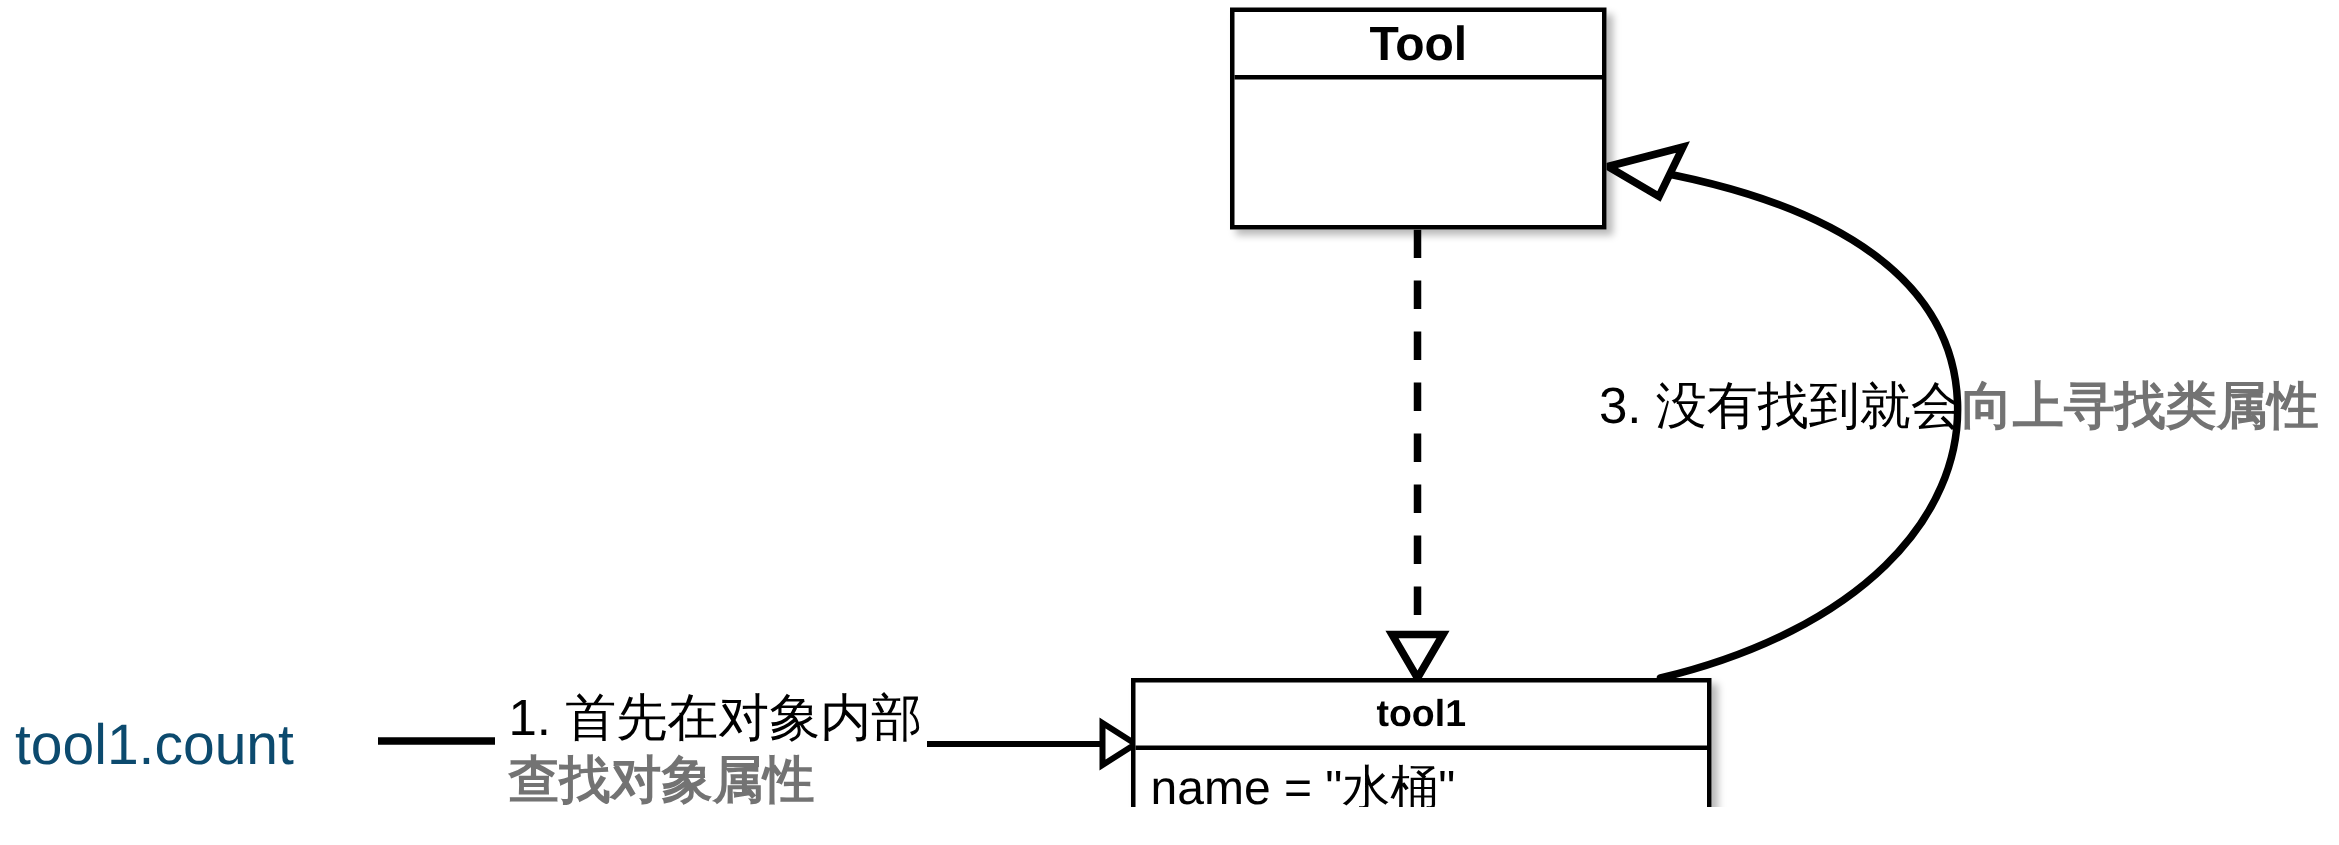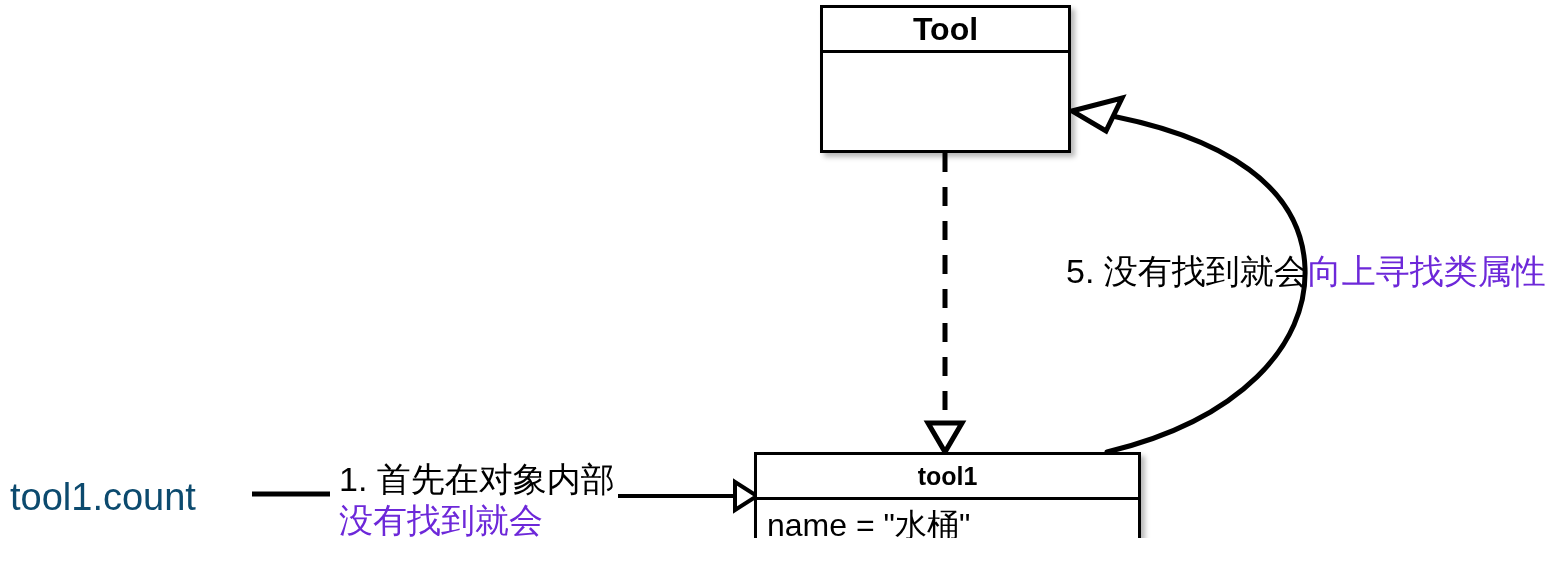--- a/index.html
+++ b/index.html
@@ -107,21 +107,22 @@
     width: 270px;
   }
   #step1-label .ln {
     display: block;
   }
   #step2-label {
     left: 1066px;
     top: 251px;
   }
   .red {
-    color: #6d28d9;
+    color: #737373;
+    font-weight: bold;
   }
 </style>
 </head>
 <body>
 
 <div id="canvas">
 
   <svg class="layer" viewBox="0 0 1559 563" xmlns="http://www.w3.org/2000/svg">
 
     <line x1="252" y1="494" x2="330" y2="494" stroke="#000000" stroke-width="5"></line>
@@ -147,20 +148,20 @@
     <div class="uml-title">tool1</div>
     <div class="uml-body">
       <div class="uml-attr">name = "水桶"</div>
     </div>
   </div>
 
   <div class="lbl" id="expr-label">tool1.count</div>
 
   <div class="lbl" id="step1-label">
     <span class="ln">1. 首先在对象内部</span>
-    <span class="ln red">没有找到就会</span>
+    <span class="ln red">查找对象属性</span>
   </div>
 
   <div class="lbl" id="step2-label">
-    <span>5. 没有找到就会</span><span class="red">向上寻找类属性</span>
+    <span>3. 没有找到就会</span><span class="red">向上寻找类属性</span>
   </div>
 
 </div>
 
 </body></html>

